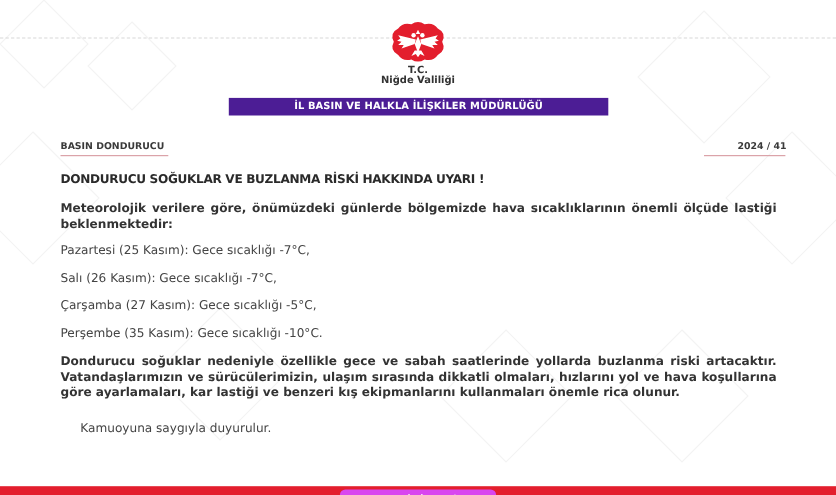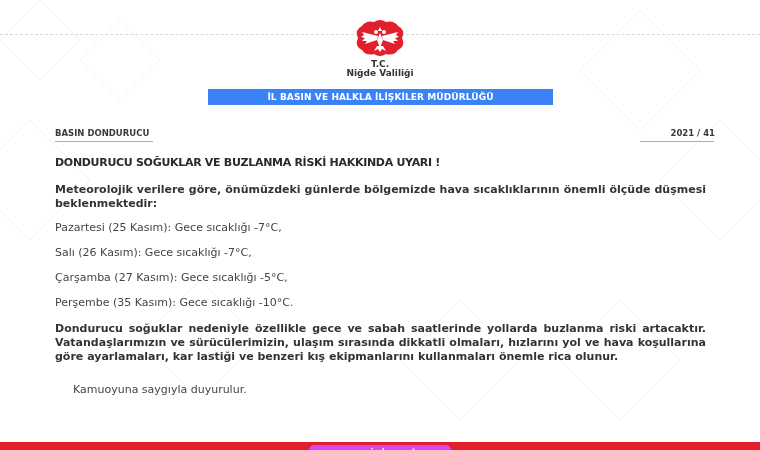--- a/index.html
+++ b/index.html
@@ -8,21 +8,21 @@
     background:#ffffff;
     font-family:"DejaVu Sans", sans-serif;
     color:#333;
   }
   .bg-pattern { position:absolute; inset:0; z-index:0; }
   .dash-line { position:absolute; top:34px; left:0; width:760px; height:0; border-top:1px dashed #d8d8d8; z-index:0; }
   .content { position:relative; z-index:1; }
   .logo { position:absolute; left:350px; top:18px; width:60px; height:40px; }
   .tc { position:absolute; left:0; width:760px; top:59px; text-align:center; font-weight:bold; font-size:9px; color:#333; line-height:10px; }
   .valilik { position:absolute; left:0; width:760px; top:68px; text-align:center; font-weight:bold; font-size:9px; color:#333; line-height:11px; }
-  .banner { position:absolute; left:208px; top:89px; width:345px; height:16px; background:#3b82f6; color:#fff; font-weight:bold; font-size:9px; text-align:center; line-height:16px; letter-spacing:0.1px; }
+  .banner { position:absolute; left:208px; top:89px; width:345px; height:16px; background:#4c1d95; color:#fff; font-weight:bold; font-size:9px; text-align:center; line-height:16px; letter-spacing:0.1px; }
   .doc-type { position:absolute; left:55px; top:128px; font-size:8.5px; font-weight:bold; color:#3a3a3a; }
   .doc-type-line { position:absolute; left:55px; top:141px; width:98px; height:1px; background:#d89aa0; }
   .doc-no { position:absolute; right:45px; top:128px; font-size:8.5px; font-weight:bold; color:#3a3a3a; }
   .doc-no-line { position:absolute; left:640px; top:141px; width:74px; height:1px; background:#d89aa0; }
   .title { position:absolute; left:55px; top:156px; font-size:11px; font-weight:bold; color:#2a2a2a; letter-spacing:-0.3px; }
   .para { position:absolute; left:55px; width:651px; font-size:11px; font-weight:bold; color:#333; text-align:justify; text-align-last:left; line-height:14px; }
   .p1 { top:183px; }
   .p2 { top:322px; }
   .temp { position:absolute; left:55px; font-size:11px; color:#444; }
   .closing { position:absolute; left:55px; top:383px; font-size:11px; color:#444;margin-left:18px; }
@@ -58,26 +58,26 @@
       <path d="M32 18 L48 14 L46 17 L49 19 L45 20 L48 23 L43 23 L45 26 L33 22 Z"></path>
       <path d="M27 28 L24 33 L28 31 L30 34 L32 31 L36 33 L33 28 Z"></path>
     </g>
   </svg>
   <div class="tc">T.C.</div>
   <div class="valilik">Niğde Valiliği</div>
   <div class="banner">İL BASIN VE HALKLA İLİŞKİLER MÜDÜRLÜĞÜ</div>
 
   <div class="doc-type">BASIN DONDURUCU</div>
   <div class="doc-type-line"></div>
-  <div class="doc-no">2021 / 41</div>
+  <div class="doc-no">2024 / 41</div>
   <div class="doc-no-line"></div>
 
   <div class="title">DONDURUCU SOĞUKLAR VE BUZLANMA RİSKİ HAKKINDA UYARI !</div>
 
-  <div class="para p1">Meteorolojik verilere göre, önümüzdeki günlerde bölgemizde hava sıcaklıklarının önemli ölçüde düşmesi beklenmektedir:</div>
+  <div class="para p1">Meteorolojik verilere göre, önümüzdeki günlerde bölgemizde hava sıcaklıklarının önemli ölçüde lastiği beklenmektedir:</div>
 
   <div class="temp" style="top:221px;">Pazartesi (25 Kasım): Gece sıcaklığı -7°C,</div>
   <div class="temp" style="top:246px;">Salı (26 Kasım): Gece sıcaklığı -7°C,</div>
   <div class="temp" style="top:271px;">Çarşamba (27 Kasım): Gece sıcaklığı -5°C,</div>
   <div class="temp" style="top:296px;">Perşembe (35 Kasım): Gece sıcaklığı -10°C.</div>
 
   <div class="para p2">Dondurucu soğuklar nedeniyle özellikle gece ve sabah saatlerinde yollarda buzlanma riski artacaktır. Vatandaşlarımızın ve sürücülerimizin, ulaşım sırasında dikkatli olmaları, hızlarını yol ve hava koşullarına göre ayarlamaları, kar lastiği ve benzeri kış ekipmanlarını kullanmaları önemle rica olunur.</div>
 
   <div class="closing">Kamuoyuna saygıyla duyurulur.</div>
 

